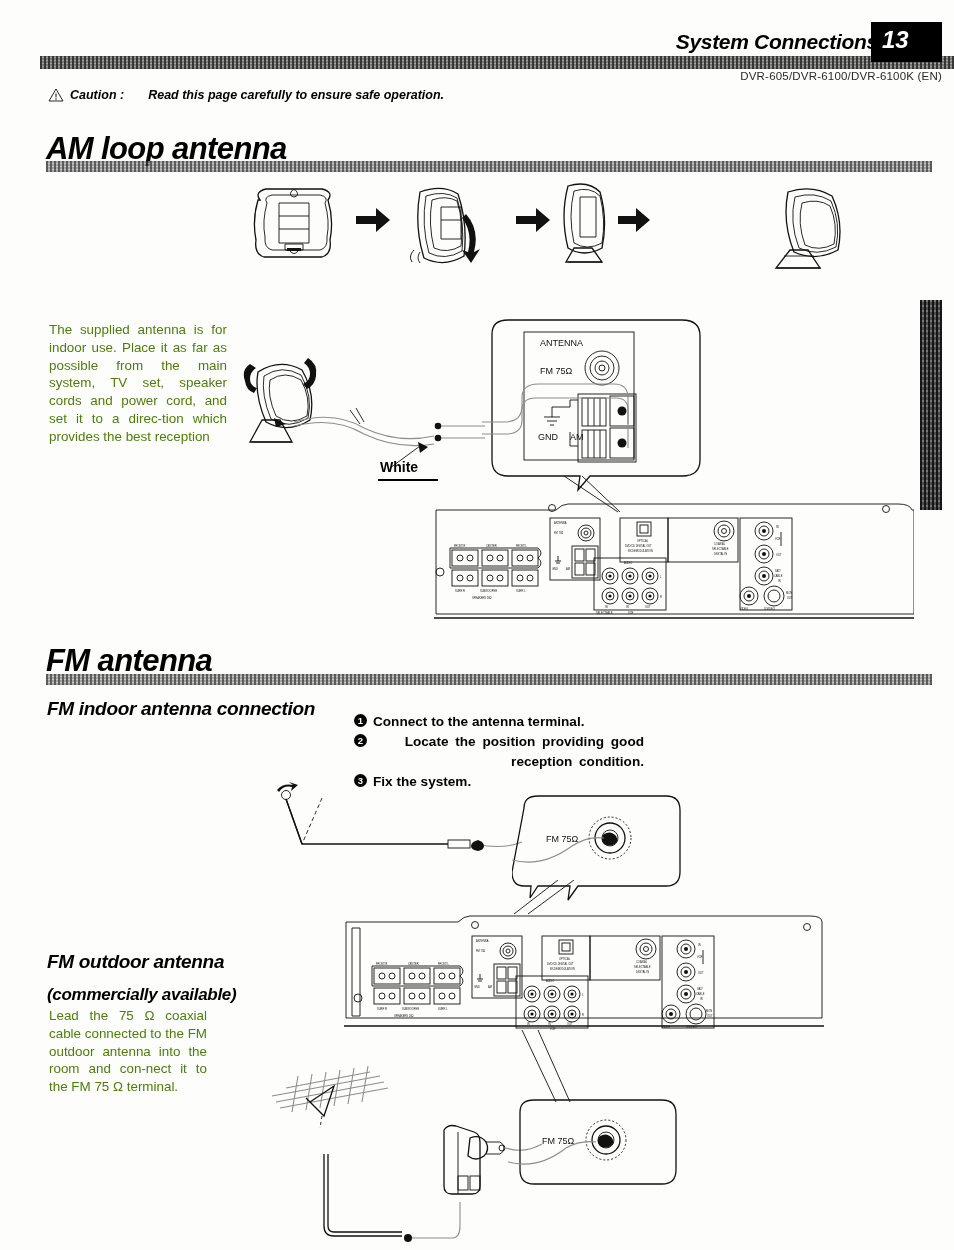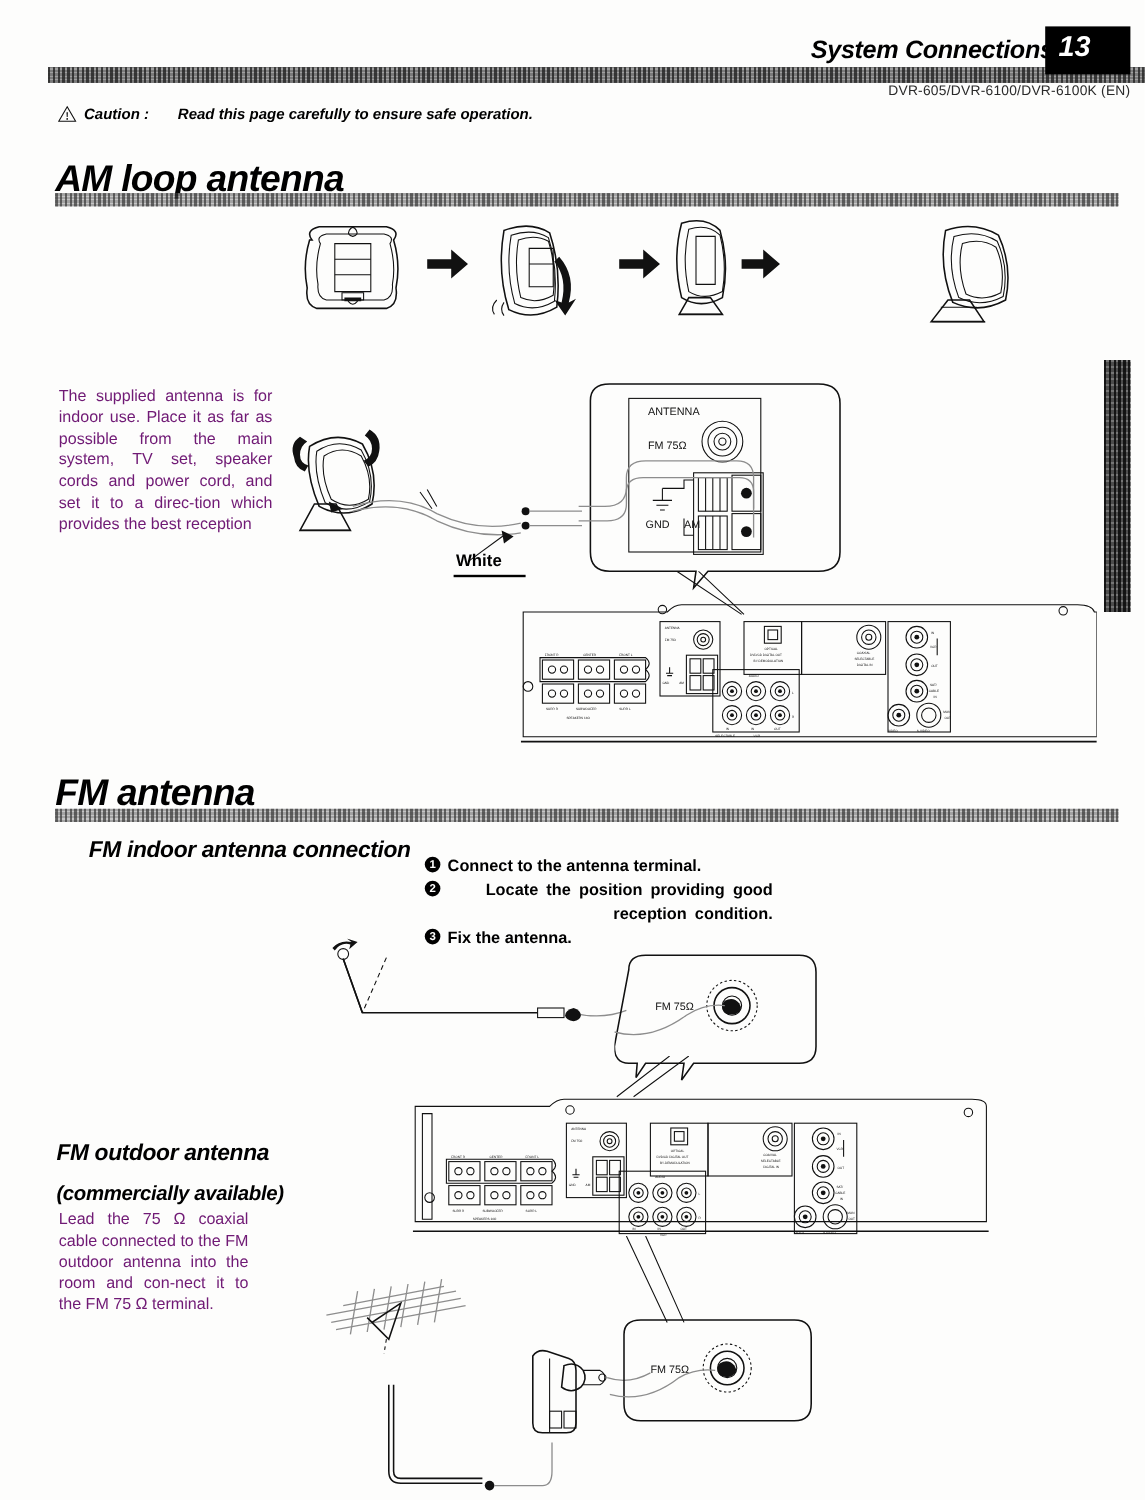--- a/index.html
+++ b/index.html
@@ -35,21 +35,21 @@
   .sec-rule{position:absolute;height:11px;
             background:
               repeating-linear-gradient(90deg,rgba(40,40,40,.8) 0 2px,rgba(255,255,255,.35) 2px 4px),
               repeating-linear-gradient(0deg,rgba(70,70,70,.7) 0 2px,rgba(255,255,255,.3) 2px 3px),
               #666;
             opacity:.8;}
 
   .sub-h{position:absolute;font-size:19px;font-weight:bold;font-style:italic;
          letter-spacing:-.3px;}
 
-  .body-col{position:absolute;font-size:13.4px;line-height:1.33;color:#701a75;
+  .body-col{position:absolute;font-size:13.4px;line-height:1.33;color:#4d7c0f;
             text-align:justify;}
 
   .num-list{position:absolute;font-size:13.6px;font-weight:bold;line-height:1.42;}
   .num-list .li{display:flex;gap:6px;margin-bottom:1px;}
   .num-list .bul{flex:0 0 auto;width:13px;height:13px;border-radius:50%;background:#000;
                  color:#fff;font-size:9.5px;line-height:13px;text-align:center;
                  font-weight:bold;margin-top:2px;}
   .num-list .li-tx{flex:1 1 auto;}
   .num-list .li2 .li-tx{word-spacing:3px;text-align:right;}
 
@@ -328,34 +328,34 @@
 
   <svg class="art" style="left:560px;top:476px;" width="70" height="40" viewBox="0 0 70 40">
     <path class="ln-t" d="M4 0 L58 36 M22 0 L60 36"></path>
   </svg>
 
   <div class="edge-tab"></div>
 
   <div class="sec-h" style="left:46px;top:643px;">FM antenna</div>
   <div class="sec-rule" style="left:46px;top:674px;width:886px;"></div>
 
-  <div class="sub-h" style="left:47px;top:698px;margin-left:27px;">FM indoor antenna connection</div>
+  <div class="sub-h" style="left:47px;top:698px;">FM indoor antenna connection</div>
 
   <div class="num-list" style="left:354px;top:712px;width:290px;">
     <div class="li">
       <span class="bul">1</span>
       <span class="li-tx">Connect to the antenna terminal.</span>
     </div>
     <div class="li li2">
       <span class="bul">2</span>
       <span class="li-tx">Locate the position providing good reception condition.</span>
     </div>
     <div class="li">
       <span class="bul">3</span>
-      <span class="li-tx">Fix the antenna.</span>
+      <span class="li-tx">Fix the system.</span>
     </div>
   </div>
 
   <svg class="art" style="left:266px;top:782px;" width="270" height="90" viewBox="0 0 270 90">
     <circle class="ln-t" cx="20" cy="13" r="4.5"></circle>
     <path class="blk" d="M11 8 q6 -7 16 -5 l-4 -3 l9 3 l-7 6 l1 -4 q-8 -2 -13 5z"></path>
     <path class="ln" d="M20 17 L36 62 H182"></path>
     <path class="ln" d="M20 17 L36 62"></path>
     <path class="ln-t" stroke-dasharray="4,3" d="M56 16 L36 62"></path>
     <rect class="ln-t" x="182" y="58" width="22" height="8"></rect>

